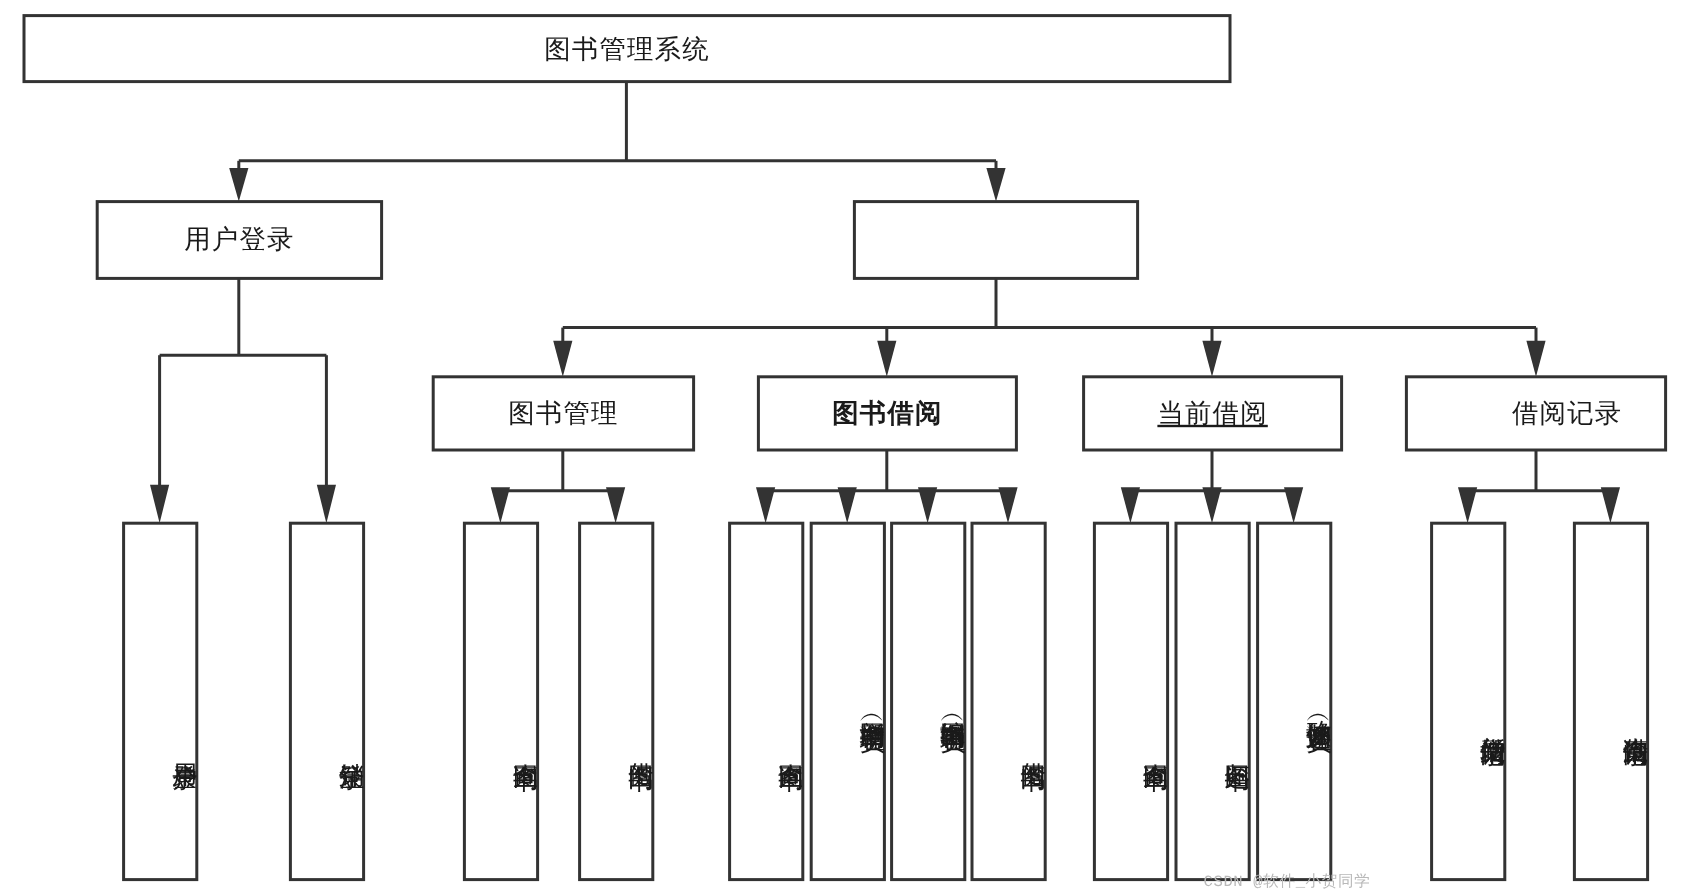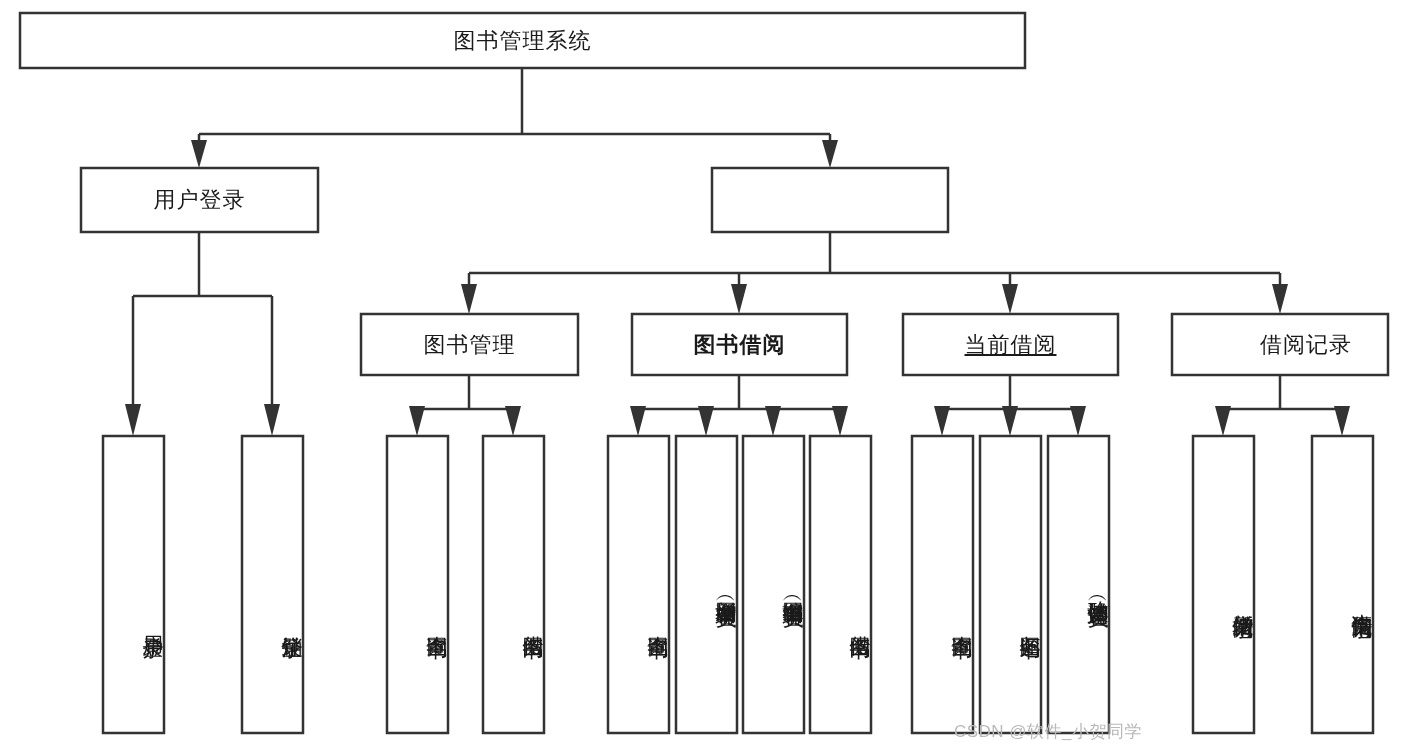--- a/index.html
+++ b/index.html
@@ -68,22 +68,22 @@
     align-items: center;
     justify-content: center;
     letter-spacing: 1px;
     white-space: nowrap;
     pointer-events: none;
   }
   #watermark {
     position: absolute;
     right: 10px;
     bottom: 4px;
-    font-family: Liberation Sans, sans-serif;
-    font-size: 17px;
+    font-family: Liberation Mono, monospace;
+    font-size: 13px;
     color: #b9b9b9;
     letter-spacing: 0.5px;
     white-space: nowrap;
   }
 </style>
 </head>
 <body>
 
 <div id="diagram-root">
 

